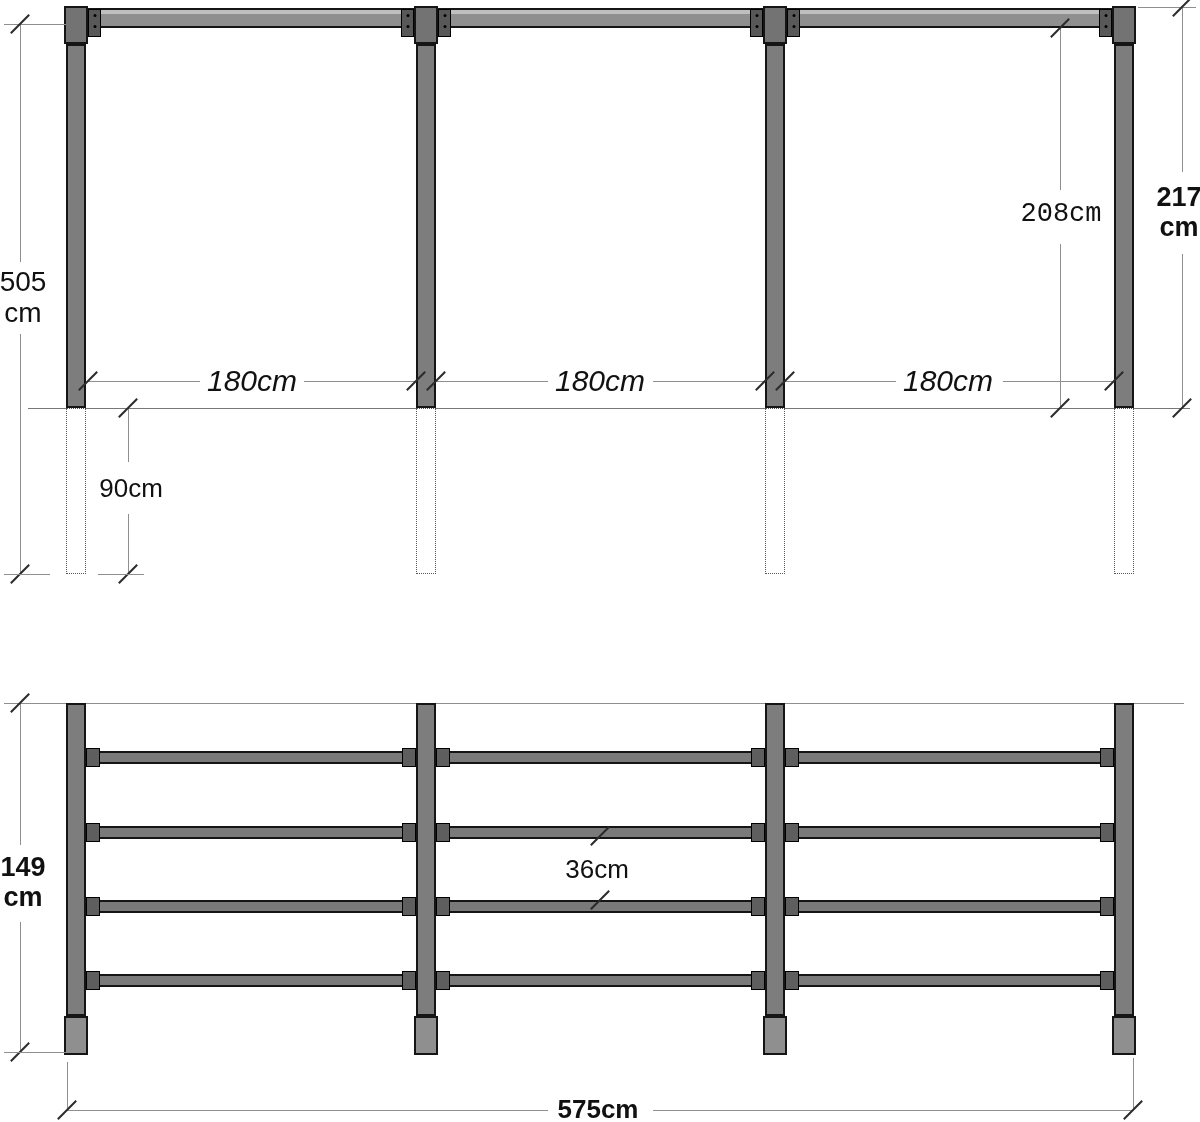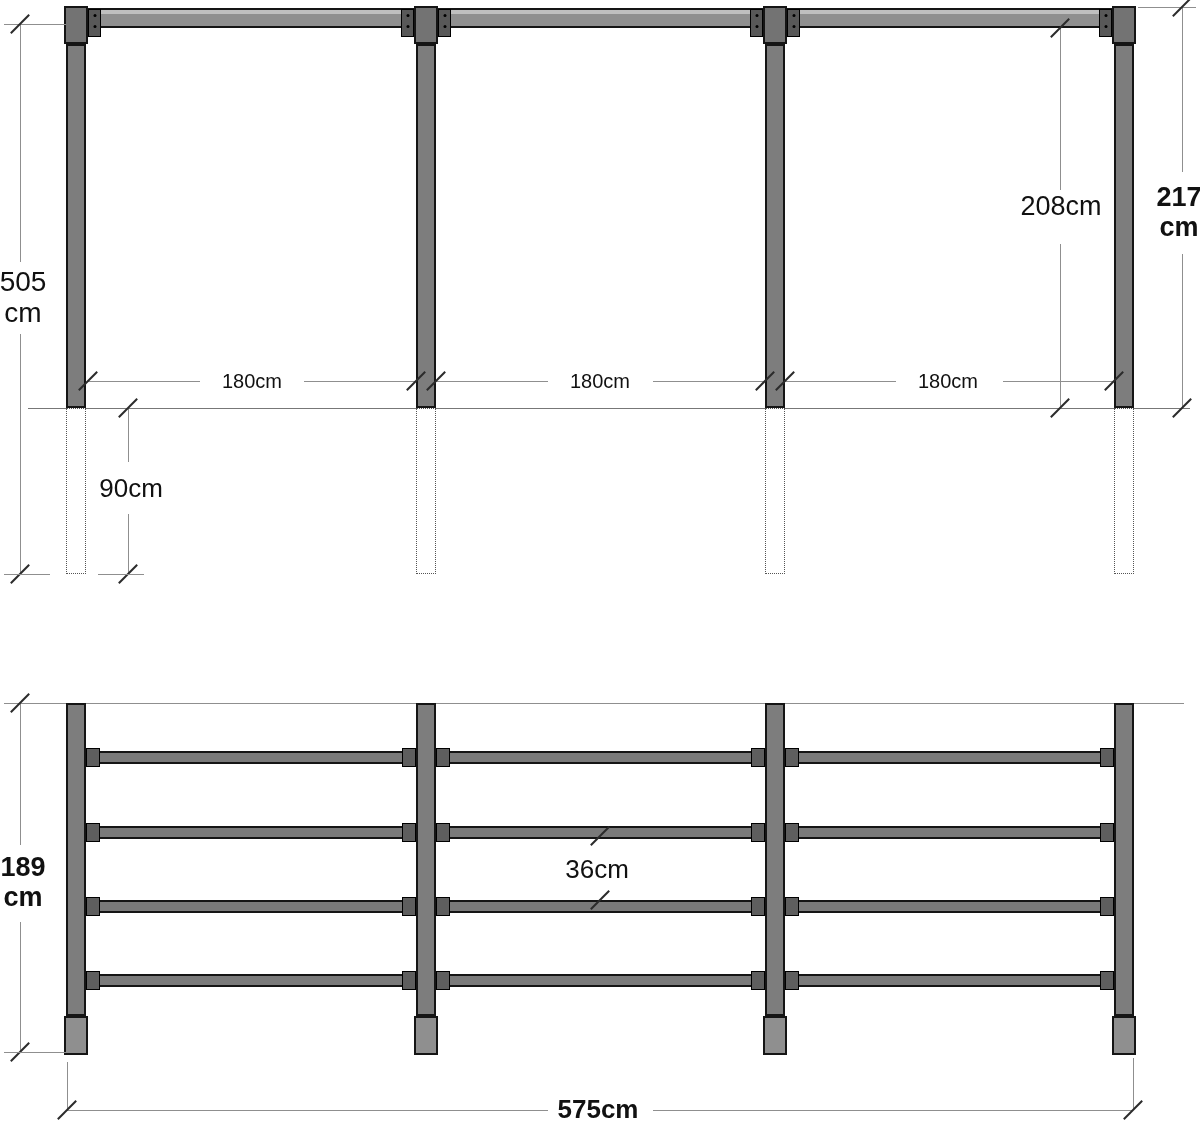--- a/index.html
+++ b/index.html
@@ -25,21 +25,21 @@
   
   .gline{background:#777777;}
   .dline{background:#8f8f8f;}
   .tick{position:absolute;width:26px;height:0;border-top:2px solid #2b2b2b;
         transform:rotate(-45deg);transform-origin:center;}
   
   .lbl{position:absolute;transform:translate(-50%,-50%);color:#111;white-space:nowrap;
        text-align:center;background:#fff;padding:0 3px;}
   .stack{display:flex;flex-direction:column;line-height:1.12;}
   .b{font-weight:bold;}
-  .f29{font-size:20px;}
+  .f29{font-size:30px;font-style:italic;}
   .f28{font-size:28px;}
   .f27{font-size:27px;}
   .f26{font-size:26px;}
 </style>
 </head>
 <body>
 
 <div id="canvas">
 
   <div>
@@ -103,21 +103,21 @@
     <div class="abs dline" style="left:785px;top:381px;width:111px;height:1px;"></div>
     <div class="abs dline" style="left:1003px;top:381px;width:111px;height:1px;"></div>
     <div class="tick" style="left:772px;top:380px;"></div>
     <div class="tick" style="left:1101px;top:380px;"></div>
     <div class="lbl f29" style="left:948px;top:381px;">180cm</div>
 
     <div class="abs dline" style="left:1060px;top:28px;width:1px;height:162px;"></div>
     <div class="abs dline" style="left:1060px;top:244px;width:1px;height:164px;"></div>
     <div class="tick" style="left:1047px;top:27px;"></div>
     <div class="tick" style="left:1047px;top:407px;"></div>
-    <div class="lbl f27" style="left:1061px;top:206px;">208cm</div>
+    <div class="lbl f27" style="left:1061px;top:214px;font-family:Liberation Mono, monospace;">208cm</div>
 
     <div class="abs dline" style="left:1138px;top:7px;width:58px;height:1px;"></div>
     <div class="abs dline" style="left:1182px;top:7px;width:1px;height:165px;"></div>
     <div class="abs dline" style="left:1182px;top:254px;width:1px;height:154px;"></div>
     <div class="tick" style="left:1169px;top:6px;"></div>
     <div class="tick" style="left:1169px;top:407px;"></div>
     <div class="lbl stack b f27" style="left:1179px;top:212px;">
       <span>217</span>
       <span>cm</span>
     </div>
@@ -152,21 +152,21 @@
     <div class="abs base" style="left:414px;top:1016px;width:24px;height:39px;"></div>
     <div class="abs base" style="left:763px;top:1016px;width:24px;height:39px;"></div>
     <div class="abs base" style="left:1112px;top:1016px;width:24px;height:39px;"></div>
 
     <div class="abs dline" style="left:20px;top:703px;width:1px;height:142px;"></div>
     <div class="abs dline" style="left:20px;top:922px;width:1px;height:130px;"></div>
     <div class="tick" style="left:7px;top:702px;"></div>
     <div class="tick" style="left:7px;top:1051px;"></div>
     <div class="abs dline" style="left:4px;top:1052px;width:80px;height:1px;"></div>
     <div class="lbl stack b f27" style="left:23px;top:882px;">
-      <span>189</span>
+      <span>149</span>
       <span>cm</span>
     </div>
 
     <div class="tick" style="left:587px;top:835px;"></div>
     <div class="tick" style="left:587px;top:899px;"></div>
     <div class="lbl f26" style="left:597px;top:869px;">36cm</div>
 
     <div class="abs dline" style="left:67px;top:1062px;width:1px;height:47px;"></div>
     <div class="abs dline" style="left:1133px;top:1058px;width:1px;height:51px;"></div>
     <div class="abs dline" style="left:67px;top:1110px;width:481px;height:1px;"></div>

